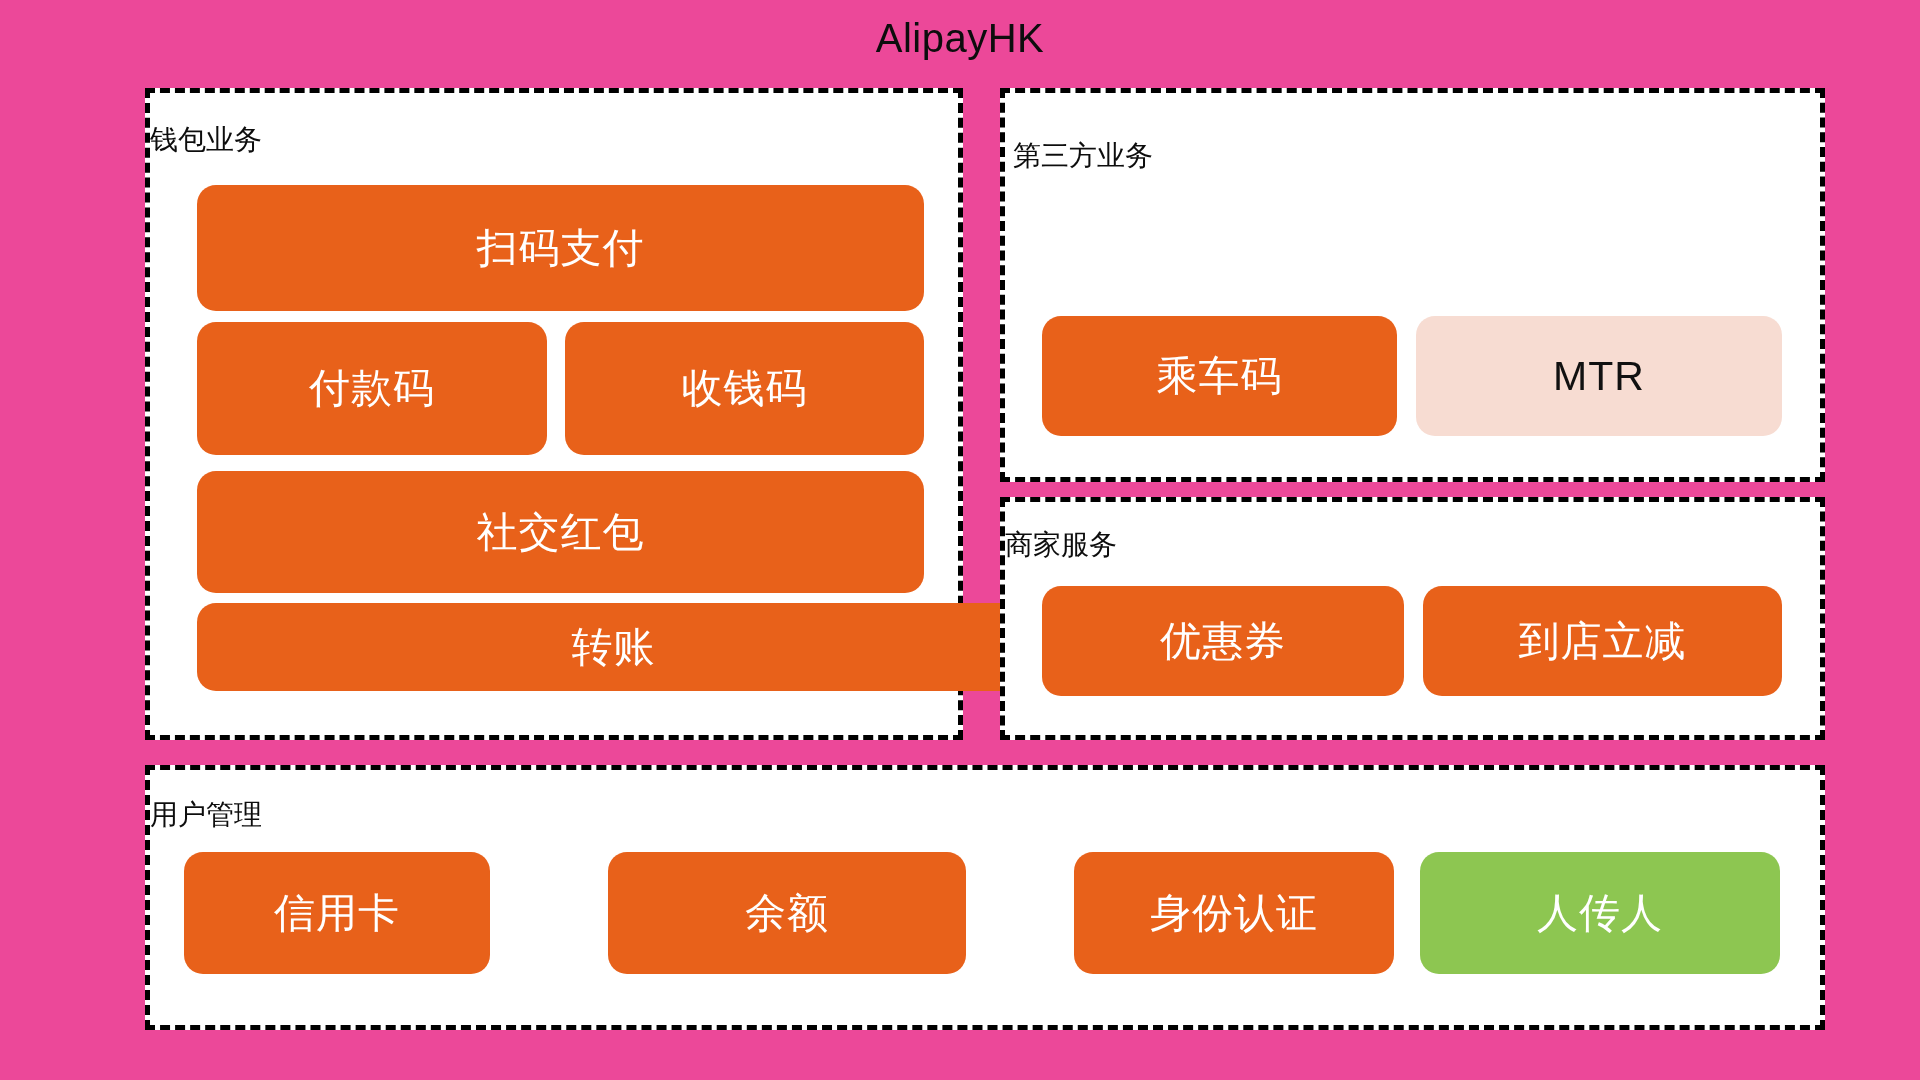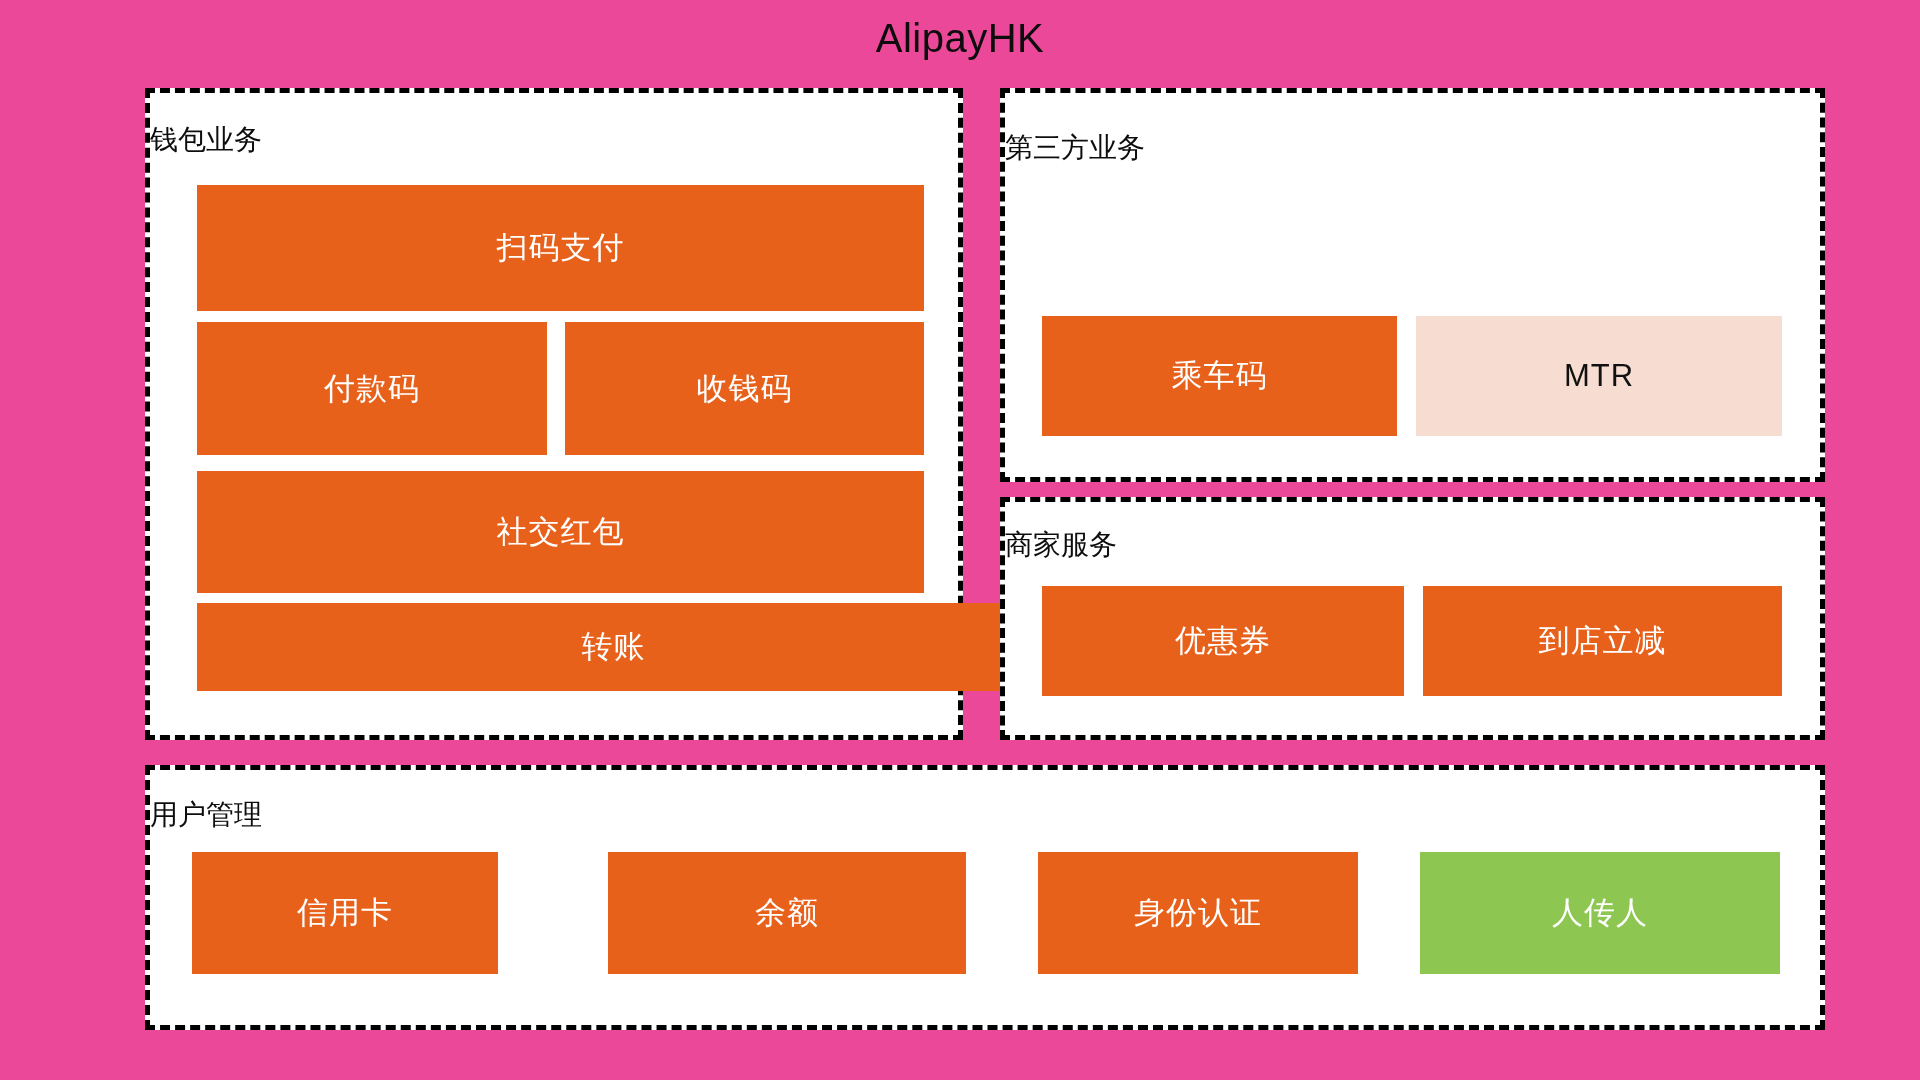--- a/index.html
+++ b/index.html
@@ -51,36 +51,37 @@
     color: #0d0d0d;
   }
 
   
   #panel-wallet      { left: 145px;  top: 88px;  width: 818px;  height: 652px; }
   #panel-thirdparty  { left: 1000px; top: 88px;  width: 825px;  height: 394px; }
   #panel-merchant    { left: 1000px; top: 497px; width: 825px;  height: 243px; }
   #panel-user        { left: 145px;  top: 765px; width: 1680px; height: 265px; }
 
   #panel-wallet     .panel-title { top: 28px; }
-  #panel-thirdparty .panel-title { top: 36px; }
+  #panel-thirdparty .panel-title { top: 44px; margin-left: 8px; }
   #panel-merchant   .panel-title { top: 24px; }
   #panel-user       .panel-title { top: 26px; }
 
   
   .node {
     position: absolute;
     box-sizing: border-box;
     display: flex;
     align-items: center;
     justify-content: center;
-    font-size: 31px;
+    font-size: 41px;
     font-weight: 500;
     color: #ffffff;
     background: #E8611A;
     letter-spacing: 1px;
+    border-radius: 19px;
   }
   .node.muted {
     background: #F7DCD2;
     color: #111111;
   }
   .node.highlight {
     background: #8DC651;
     color: #ffffff;
   }
 
@@ -94,23 +95,23 @@
   
   #node-taobao    { left: 1042px; top: 176px; width: 740px; height: 116px; }
   #node-transit   { left: 1042px; top: 316px; width: 355px; height: 120px; }
   #node-mtr       { left: 1416px; top: 316px; width: 366px; height: 120px; }
 
   
   #node-coupon    { left: 1042px; top: 586px; width: 362px; height: 110px; }
   #node-instore   { left: 1423px; top: 586px; width: 359px; height: 110px; }
 
   
-  #node-creditcard { left: 192px;  top: 852px; width: 306px; height: 122px; }
+  #node-creditcard { left: 184px;  top: 852px; width: 306px; height: 122px; }
   #node-balance    { left: 608px;  top: 852px; width: 358px; height: 122px; }
-  #node-identity   { left: 1038px; top: 852px; width: 320px; height: 122px; }
+  #node-identity   { left: 1074px; top: 852px; width: 320px; height: 122px; }
   #node-p2p        { left: 1420px; top: 852px; width: 360px; height: 122px; }
 </style>
 </head>
 <body>
 
 <div class="canvas">
 
   <div class="app-title">AlipayHK</div>
 
   <div class="panel" id="panel-wallet">

